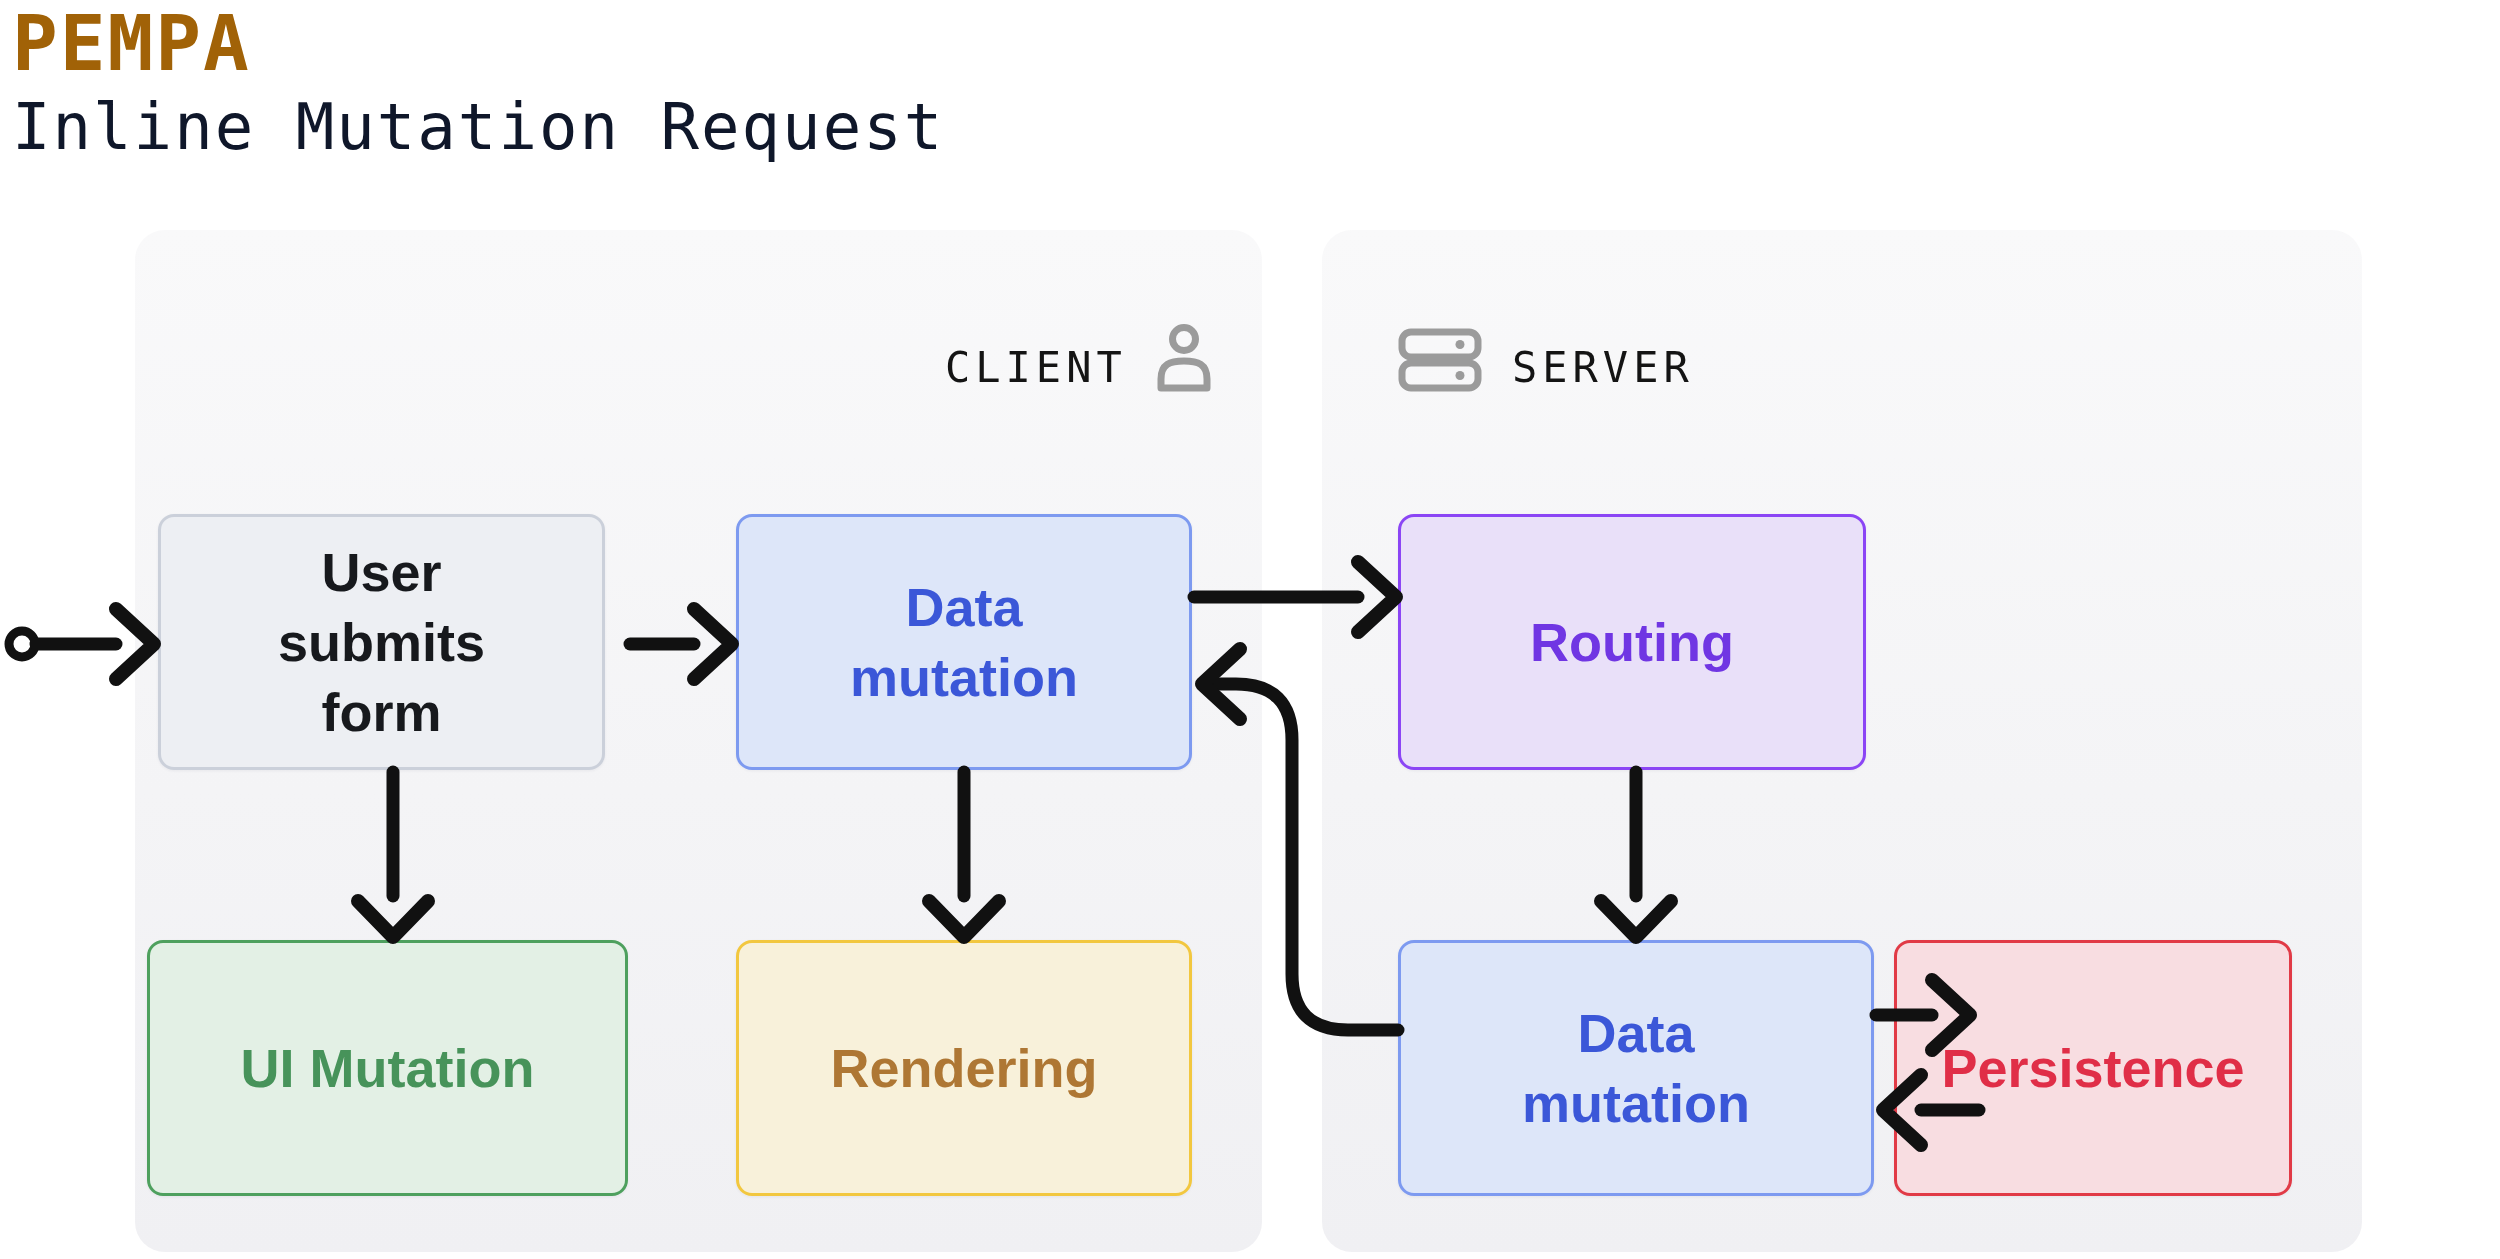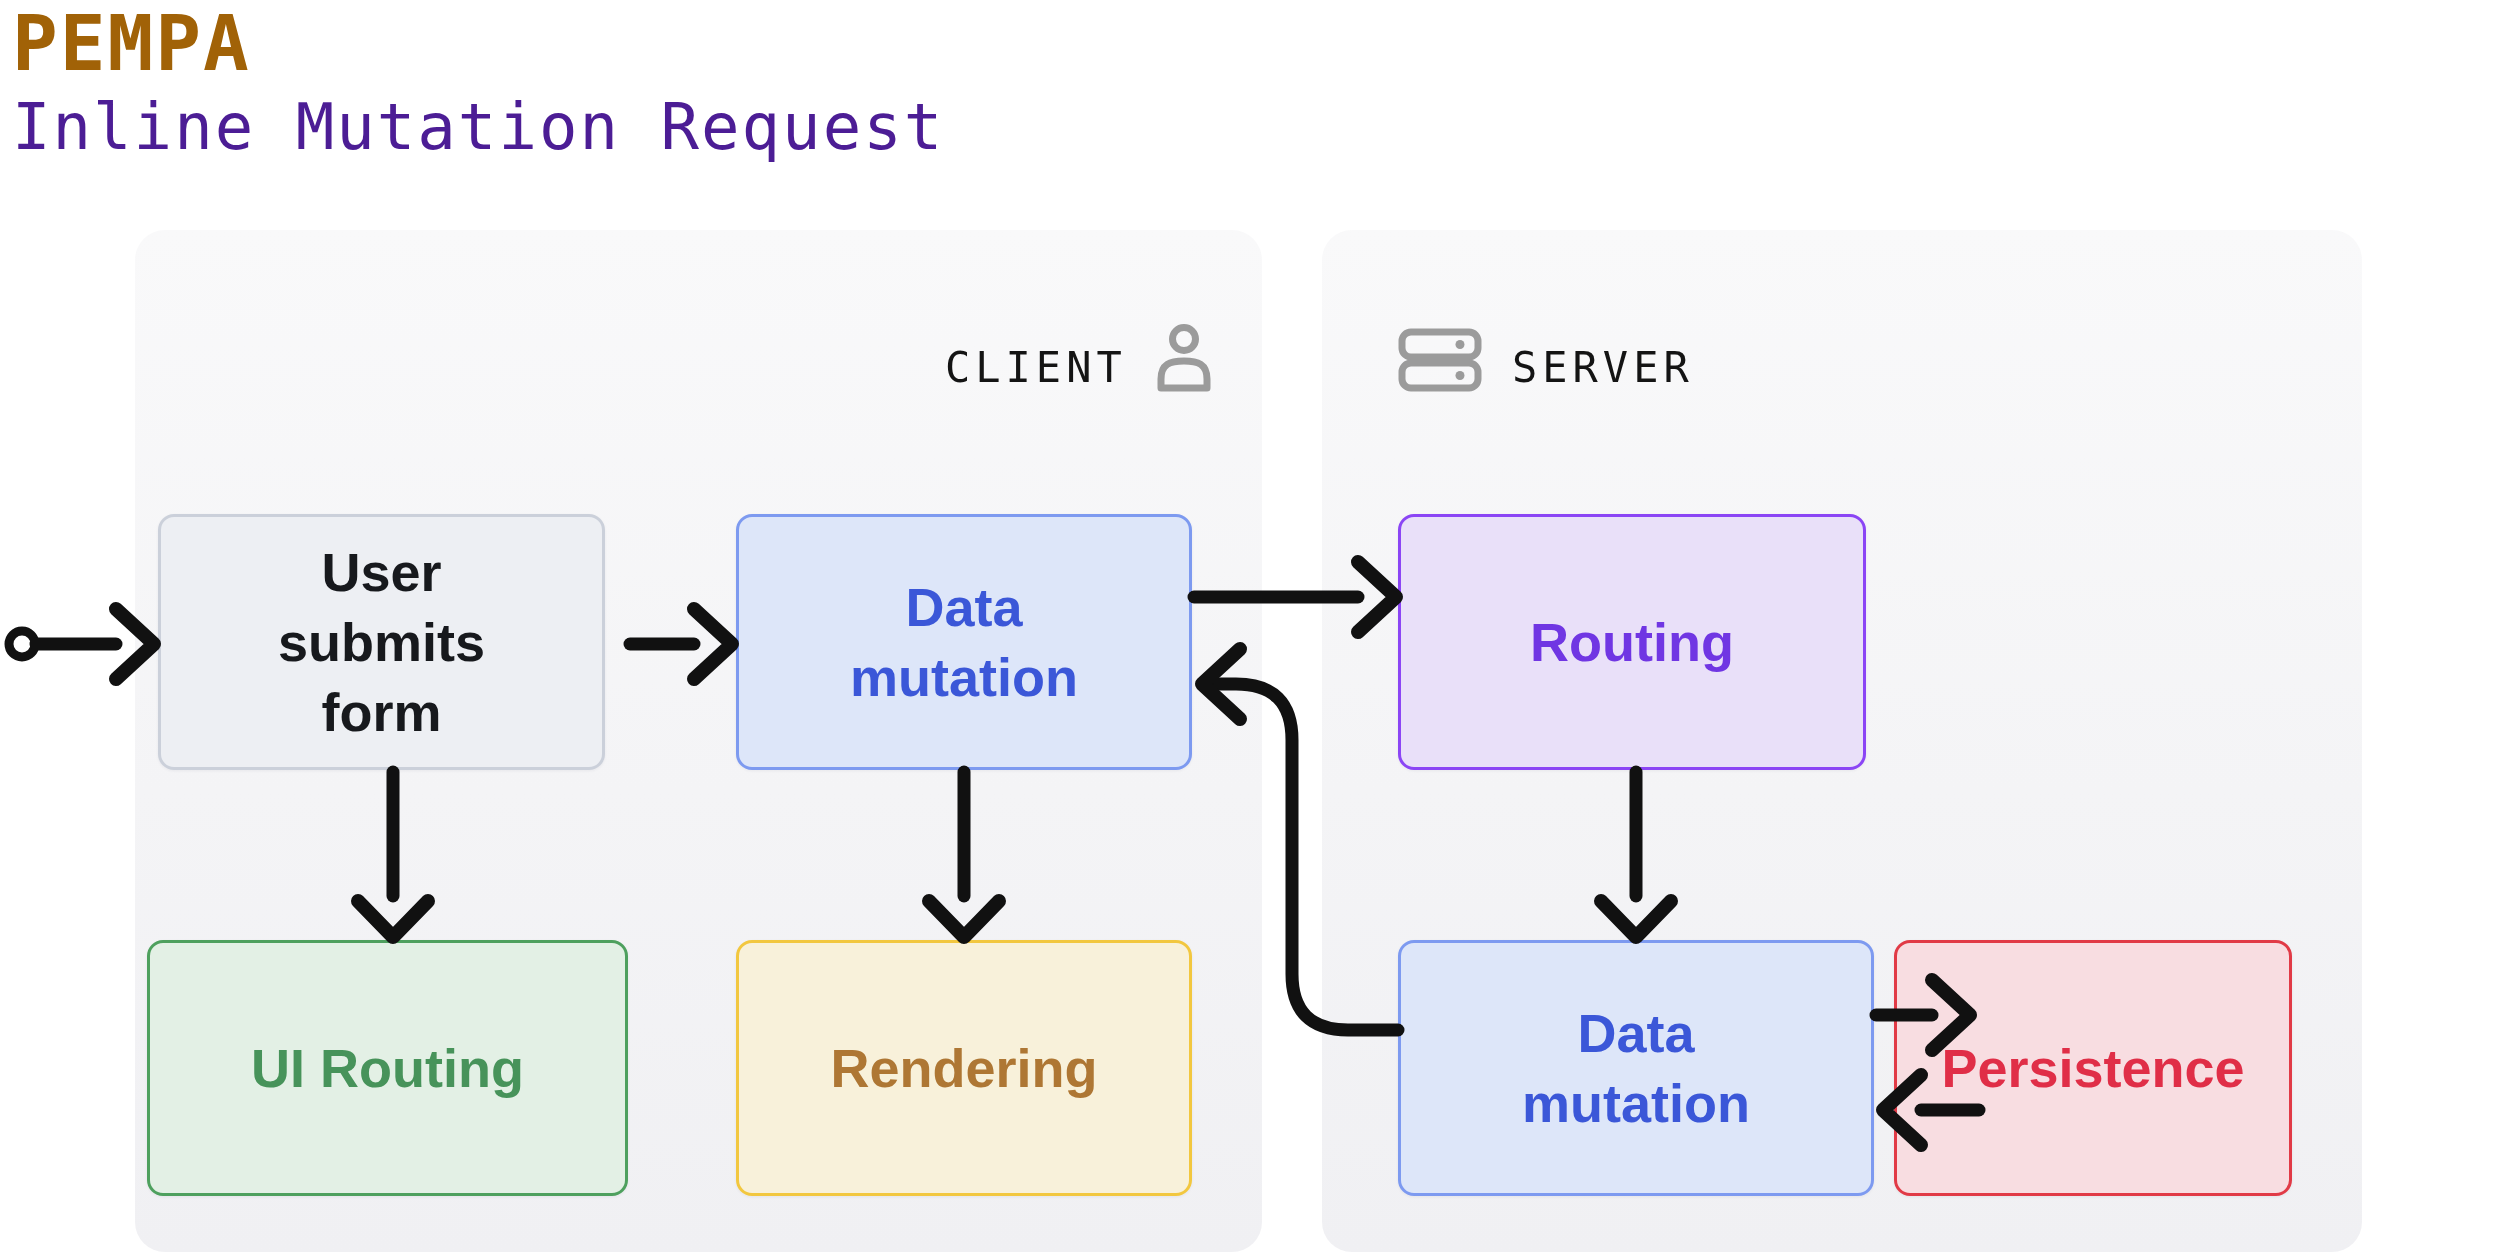--- a/index.html
+++ b/index.html
@@ -9,21 +9,21 @@
   }
   
   .title{
     position:absolute;left:12px;top:2px;
     font-family:"DejaVu Sans Mono",monospace;font-weight:bold;
     font-size:76px;line-height:1.1;color:#a16207;letter-spacing:2px;
   }
   .subtitle{
     position:absolute;left:12px;top:92px;
     font-family:"DejaVu Sans Mono",monospace;font-weight:normal;
-    font-size:64px;line-height:1.1;color:#4c1d95;letter-spacing:2px;
+    font-size:64px;line-height:1.1;color:#0f172a;letter-spacing:2px;
   }
   
   .panel{
     position:absolute;top:230px;height:1022px;border-radius:30px;
     background:linear-gradient(180deg,#f9f9fa 0%,#f4f4f6 55%,#f0f0f3 100%);
   }
   .panel.client{left:135px;width:1127px;}
   .panel.server{left:1322px;width:1040px;}
   
   .panel-header{
@@ -95,21 +95,21 @@
 form</span>
   </div>
   <div class="node row1 n-dmc" style="--fill: #dde6f9; --border: #7d9af0; --text: #3b57d8;">
     <span>Data
 mutation</span>
   </div>
   <div class="node row1 n-rou" style="--fill: #e9e0f9; --border: #8b45f5; --text: #7036e3;">
     <span>Routing</span>
   </div>
   <div class="node row2 n-uif" style="--fill: #e3f0e5; --border: #4ea05e; --text: #47935a;">
-    <span>UI Routing</span>
+    <span>UI Mutation</span>
   </div>
   <div class="node row2 n-ren" style="--fill: #f8f1da; --border: #f2c73f; --text: #ae7734;">
     <span>Rendering</span>
   </div>
   <div class="node row2 n-dms" style="--fill: #dde6f9; --border: #7d9af0; --text: #3b57d8;">
     <span>Data
 mutation</span>
   </div>
   <div class="node row2 n-per" style="--fill: #f8dde1; --border: #e13a46; --text: #e02e47;">
     <span>Persistence</span>

